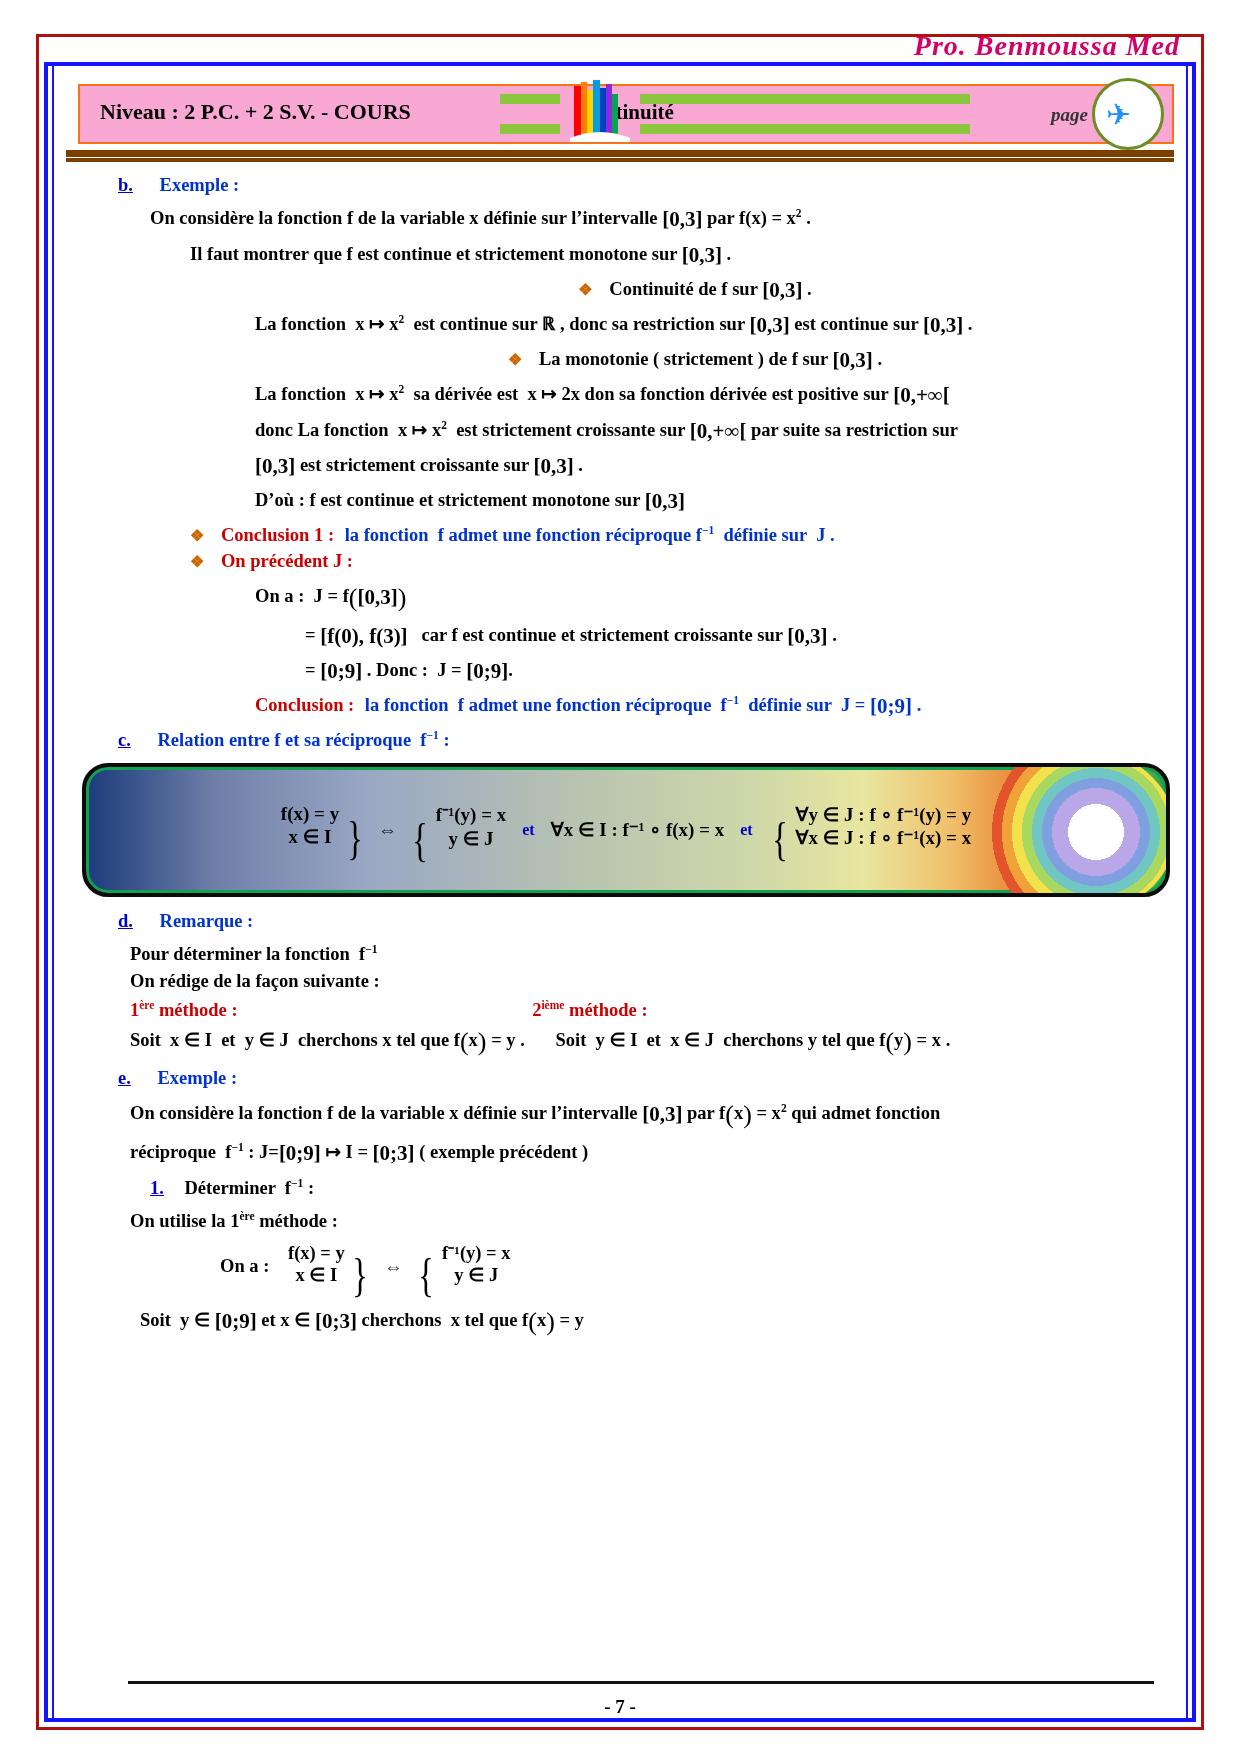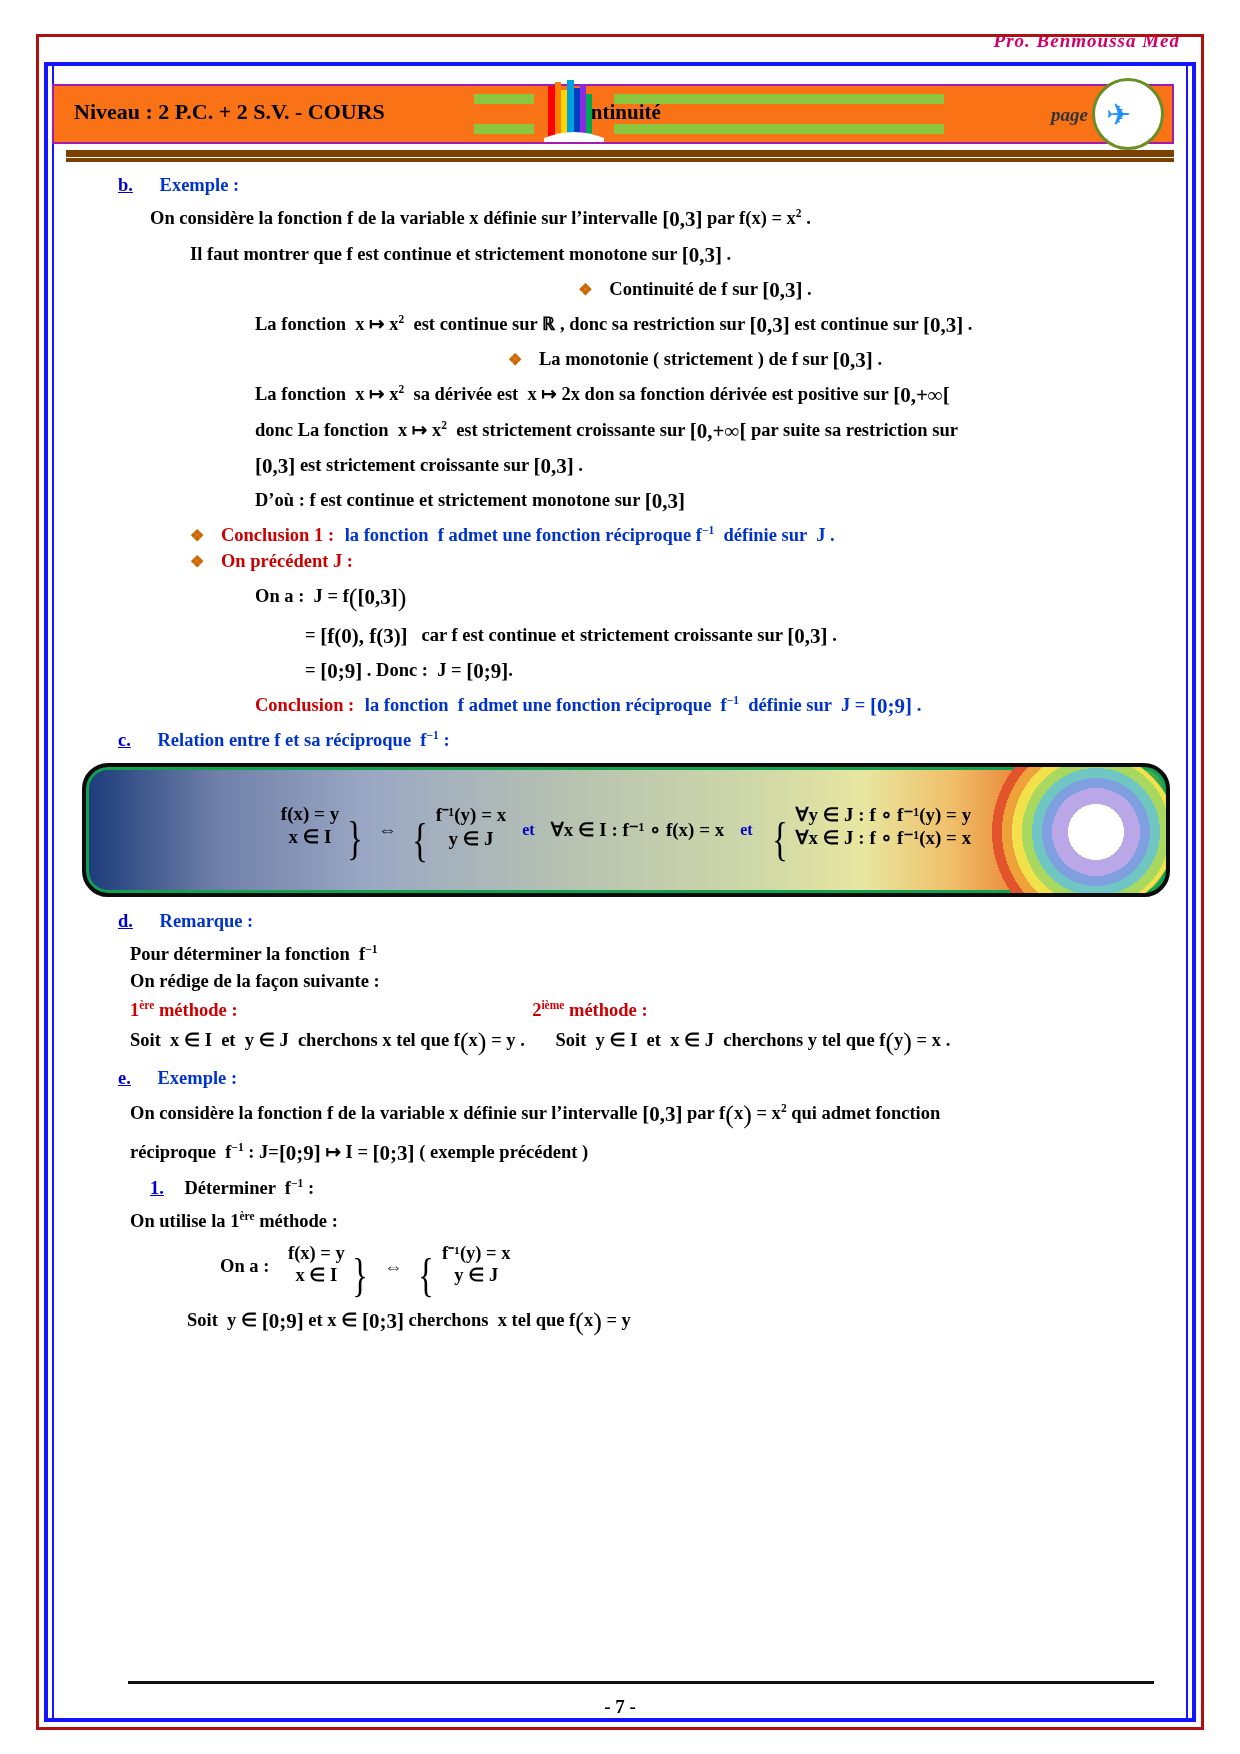--- a/index.html
+++ b/index.html
@@ -6,25 +6,25 @@
   body{width:1240px;height:1754px;position:relative;font-family:"Liberation Serif",serif;}
 
   
   .page{position:absolute;inset:0;}
   .frame-red{position:absolute;left:36px;top:34px;right:36px;bottom:24px;border:3px solid #b01010;}
   .frame-blue{position:absolute;left:44px;top:62px;right:44px;bottom:32px;border:4px solid #1414ff;}
   .frame-blue2{position:absolute;left:52px;top:62px;right:52px;bottom:32px;border:2px solid #1414ff;}
 
   
   .author{position:absolute;right:60px;top:30px;font-family:"Liberation Serif",serif;
-      font-weight:bold;font-style:italic;font-size:19px;color:#d4006a;letter-spacing:1px;}
-
-  
-  .header{position:absolute;left:52px;top:84px;right:66px;height:56px;border:2px solid #a21caf;
-      background:#f97316;}
+      font-weight:bold;font-style:italic;font-size:28px;color:#d4006a;letter-spacing:1px;}
+
+  
+  .header{position:absolute;left:78px;top:84px;right:66px;height:56px;border:2px solid #f97316;
+      background:#f9a8d4;}
   .hdr-green-l{position:absolute;left:420px;top:8px;width:60px;height:10px;background:#8cc63f;}
   .hdr-green-l2{position:absolute;left:420px;top:38px;width:60px;height:10px;background:#8cc63f;}
   .hdr-green-r{position:absolute;left:560px;top:8px;width:330px;height:10px;background:#8cc63f;}
   .hdr-green-r2{position:absolute;left:560px;top:38px;width:330px;height:10px;background:#8cc63f;}
   .hdr-title{position:absolute;left:20px;top:13px;font-size:22px;font-weight:bold;color:#000;}
   .hdr-center{position:absolute;left:0;right:0;top:14px;text-align:center;font-size:21px;font-weight:bold;}
   .hdr-page{position:absolute;right:84px;top:18px;font-size:19px;font-weight:bold;font-style:italic;color:#333;}
   .hdr-logo{position:absolute;left:480px;top:-6px;width:80px;height:64px;}
   .hdr-badge{position:absolute;right:8px;top:-8px;width:66px;height:66px;border:3px solid #6b8e23;border-radius:50%;
       background:#fff;}
@@ -288,21 +288,21 @@
        <span style="margin:0 8px">⇔</span>
        <span class="sys">
          <span class="brace">{</span>
          <span class="lines">
             <div>f⁻¹(y) = x</div>
             <div style="text-align:center">y ∈ J</div>
          </span>
        </span>
     </div>
 
-    <div class="row ln" style="margin-left:117px;margin-top:14px">
+    <div class="row ln" style="margin-left:70px;margin-top:14px">
        Soit &nbsp;y ∈ <span class="interval">[0;9]</span> et x ∈ <span class="interval">[0;3]</span>
        cherchons &nbsp;x tel que f<span class="br">(</span>x<span class="br">)</span> = y
     </div>
 
   </div>
 
   <div class="footline"></div>
   <div class="pagenum">- 7 -</div>
 </div>
 

